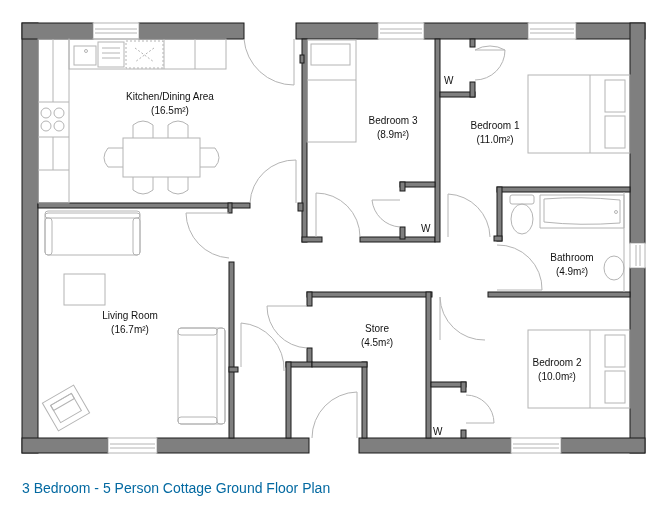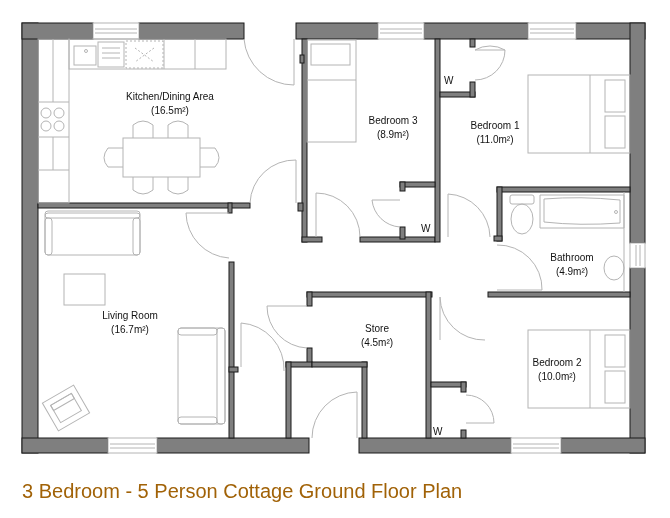--- a/index.html
+++ b/index.html
@@ -4,21 +4,21 @@
 <style>
   html, body { margin: 0; padding: 0; background: #ffffff; }
   body { width: 670px; height: 518px; position: relative; overflow: hidden; font-family: "Liberation Sans", sans-serif; }
   #plan { position: absolute; left: 0; top: 0; width: 670px; height: 470px; }
   .wall { fill: #7f7f7f; stroke: #1a1a1a; stroke-width: 1; }
   .furn { fill: none; stroke: #b4b4b4; stroke-width: 1; }
   .door { fill: none; stroke: #b4b4b4; stroke-width: 1; }
   .win { fill: #ffffff; stroke: #b4b4b4; stroke-width: 1; }
   .room-label { font-family: "Liberation Sans", sans-serif; font-size: 10px; fill: #111111; text-anchor: middle; }
   .w-label { font-family: "Liberation Sans", sans-serif; font-size: 10px; fill: #111111; }
-  #caption { position: absolute; left: 22px; top: 480px; font-size: 20px; color: #a16207; white-space: nowrap; font-family: "Liberation Sans", sans-serif; }
+  #caption { position: absolute; left: 22px; top: 480px; font-size: 14px; color: #0369a1; white-space: nowrap; font-family: "Liberation Sans", sans-serif; }
 </style>
 </head>
 <body>
 
 <svg id="plan" viewBox="0 0 670 470" xmlns="http://www.w3.org/2000/svg">
 
   <g>
 
     <rect class="wall" x="22" y="23" width="16" height="430"></rect>
 

